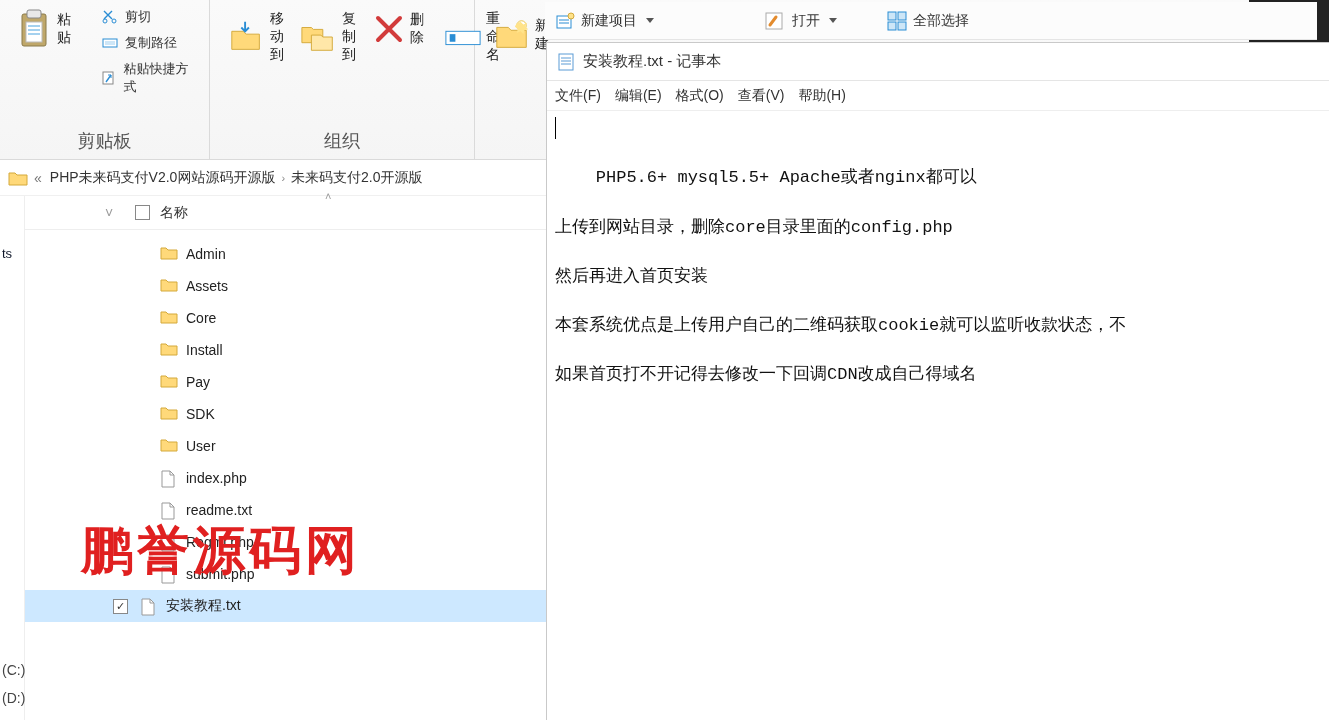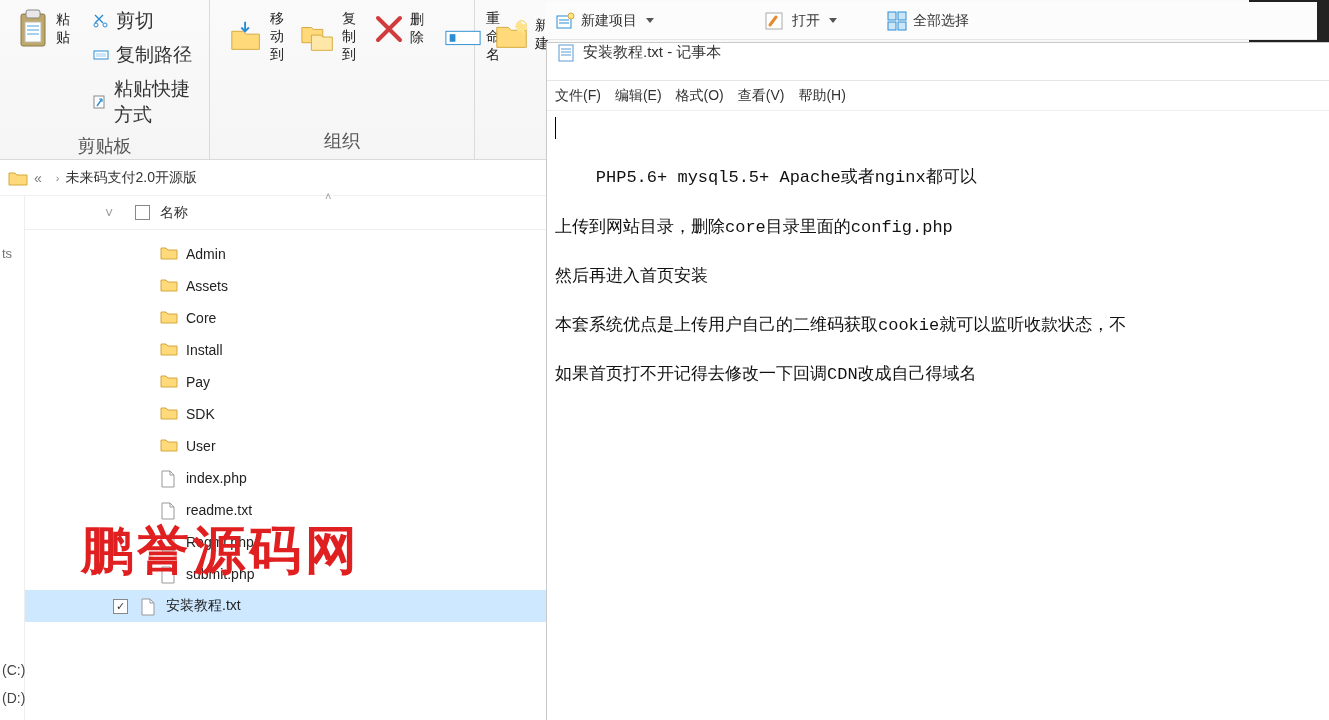--- a/index.html
+++ b/index.html
@@ -44,21 +44,21 @@
   padding: 4px 8px;
   cursor: pointer;
   gap: 4px;
 }
 .big-btn .ic { width: 38px; height: 38px; display: flex; align-items: center; justify-content: center; }
 .big-btn .lbl { font-size: 14px; color: #222; }
 
 .small-btns { display: flex; flex-direction: column; gap: 4px; padding-left: 6px; }
 .small-btn {
   display: flex; align-items: center; gap: 6px;
-  font-size: 19px; color: #333; padding: 2px 4px; cursor: pointer;
+  font-size: 13px; color: #333; padding: 2px 4px; cursor: pointer;
 }
 .small-ic { width: 18px; height: 18px; display: inline-flex; align-items: center; justify-content: center; }
 
 
 .topbar {
   position: absolute;
   top: 2px;
   left: 545px;
   right: 12px;
   height: 38px;
@@ -100,21 +100,21 @@
 }
 .breadcrumb .folder-ic { width: 20px; height: 16px; margin-right: 6px; }
 .breadcrumb .sep { color: #888; padding: 0 6px; font-size: 11px; }
 
 
 .explorer-body { display: flex; height: calc(100% - 196px); }
 .left-pane {
   width: 25px;
   border-right: 1px solid #eee;
   font-size: 13px;
-  color: #737373;
+  color: #0f172a;
   padding-top: 50px;
 }
 .file-area {
   flex: 1;
   min-width: 0;
   position: relative;
 }
 .columns-header {
   display: flex;
   align-items: center;
@@ -189,20 +189,21 @@
   right: 0;
   bottom: 0;
   background: #fff;
   border-left: 1px solid #c9c9c9;
   border-top: 1px solid #c9c9c9;
   z-index: 10;
 }
 .np-title {
   height: 38px;
   display: flex;
+  align-items: center;
   gap: 8px;
   padding: 0 10px;
   font-size: 15px;
   color: #333;
   border-bottom: 1px solid #e5e5e5;
 }
 .np-menu {
   height: 30px;
   display: flex;
   align-items: center;
@@ -386,20 +387,21 @@
 </div>
 <div class="black-box"></div>
 
 <div class="breadcrumb">
   <span class="folder-ic">
     <svg width="20" height="16" viewBox="0 0 20 16">
         <path d="M1 3 h6 l2 2 h10 v10 h-18 z" fill="#ffd97a" stroke="#d4a93a"></path>
       </svg>
   </span>
   <span style="color:#777;padding-right:8px">«</span>
+  <span>PHP未来码支付V2.0网站源码开源版</span>
   <span class="sep">›</span>
   <span>未来码支付2.0开源版</span>
 </div>
 
 <div class="explorer-body">
   <div class="left-pane">
     <div style="padding-left:2px">ts</div>
   </div>
 
   <div class="file-area">

